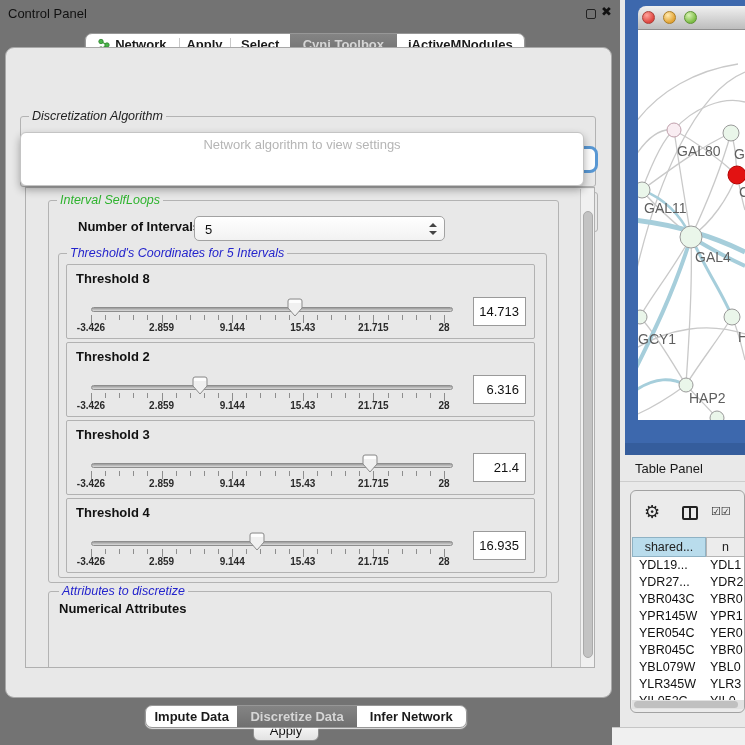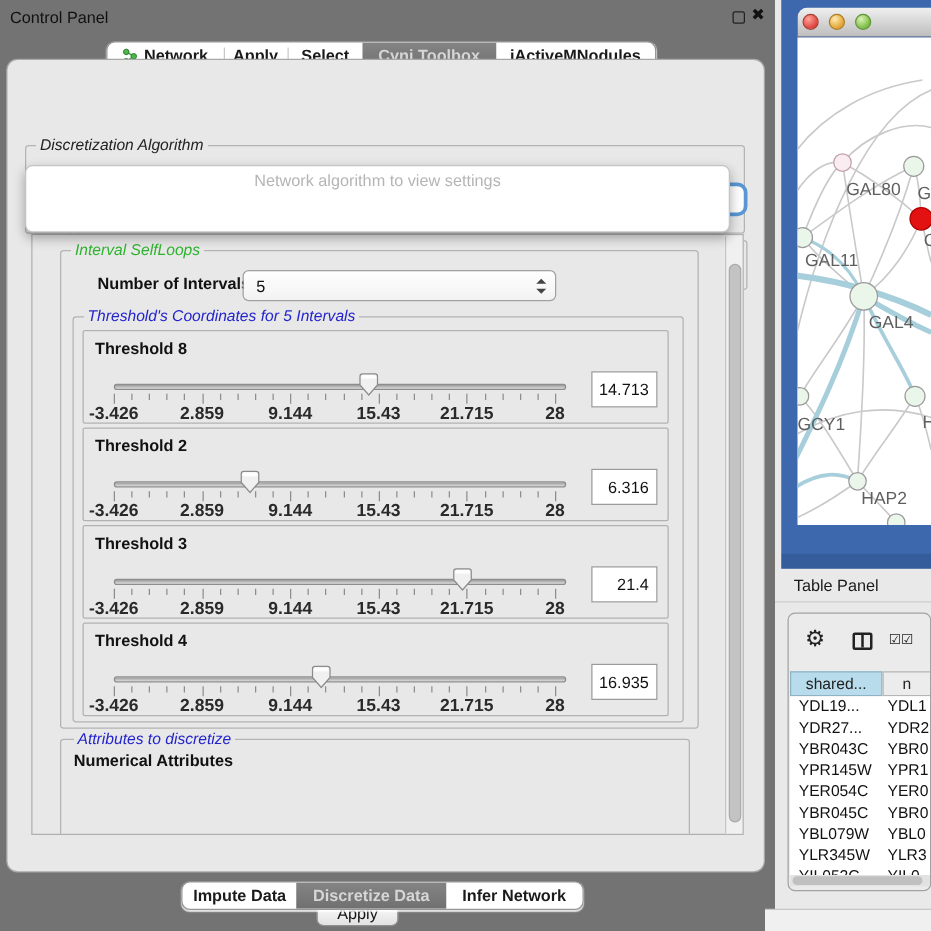--- a/index.html
+++ b/index.html
@@ -72,21 +72,21 @@
       background:#f0f0f0; border-left:1px solid #c6c6c6; }
   #main-vscroll .thumbbar { position:absolute; left:2px; top:22px; width:10px; height:447px;
       background:#c3c3c3; border:1px solid #aaa; border-radius:5px; }
 
   .thr-box { position:absolute; left:40px; width:469px; height:75px; border:1px solid #b2b2b2; border-radius:2px; }
   .thr-title { position:absolute; left:9px; top:6px; font-size:13px; font-weight:bold; color:#111; }
   .thr-track { position:absolute; left:24px; top:42px; width:362px; height:5px; border:1px solid #8d8d8d;
       border-radius:3px; background:linear-gradient(#9a9a9a,#dcdcdc); }
   .thr-thumb { position:absolute; top:33px; width:16px; height:19px; }
   .tick { position:absolute; width:1px; background:#8d8d8d; }
-  .tick-label { position:absolute; top:57px; transform:translateX(-50%); font-size:14px; font-weight:bold; color:#2a2a2a; white-space:nowrap; }
+  .tick-label { position:absolute; top:57px; transform:translateX(-50%); font-size:10px; font-weight:bold; color:#2a2a2a; white-space:nowrap; }
   .thr-value { position:absolute; left:406px; top:32px; width:53px; height:29px; background:#fff;
       border:1px solid #9a9a9a; font-size:13px; color:#111; text-align:right; line-height:27px; padding-right:6px; }
 
   #apply { position:absolute; left:247px; top:672px; width:66px; height:21px; font-size:13px; color:#111;
       background:linear-gradient(#ffffff,#e2e2e2); border:1px solid #8f8f8f; border-radius:6px;
       font-family:"Liberation Sans","DejaVu Sans",sans-serif; }
 
   
   #right-bg { position:absolute; left:620px; top:0; width:125px; height:745px; background:#e9e9e9; }
   #blueframe { position:absolute; left:625px; top:0; width:120px; height:455px; background:#3d68ad; }

